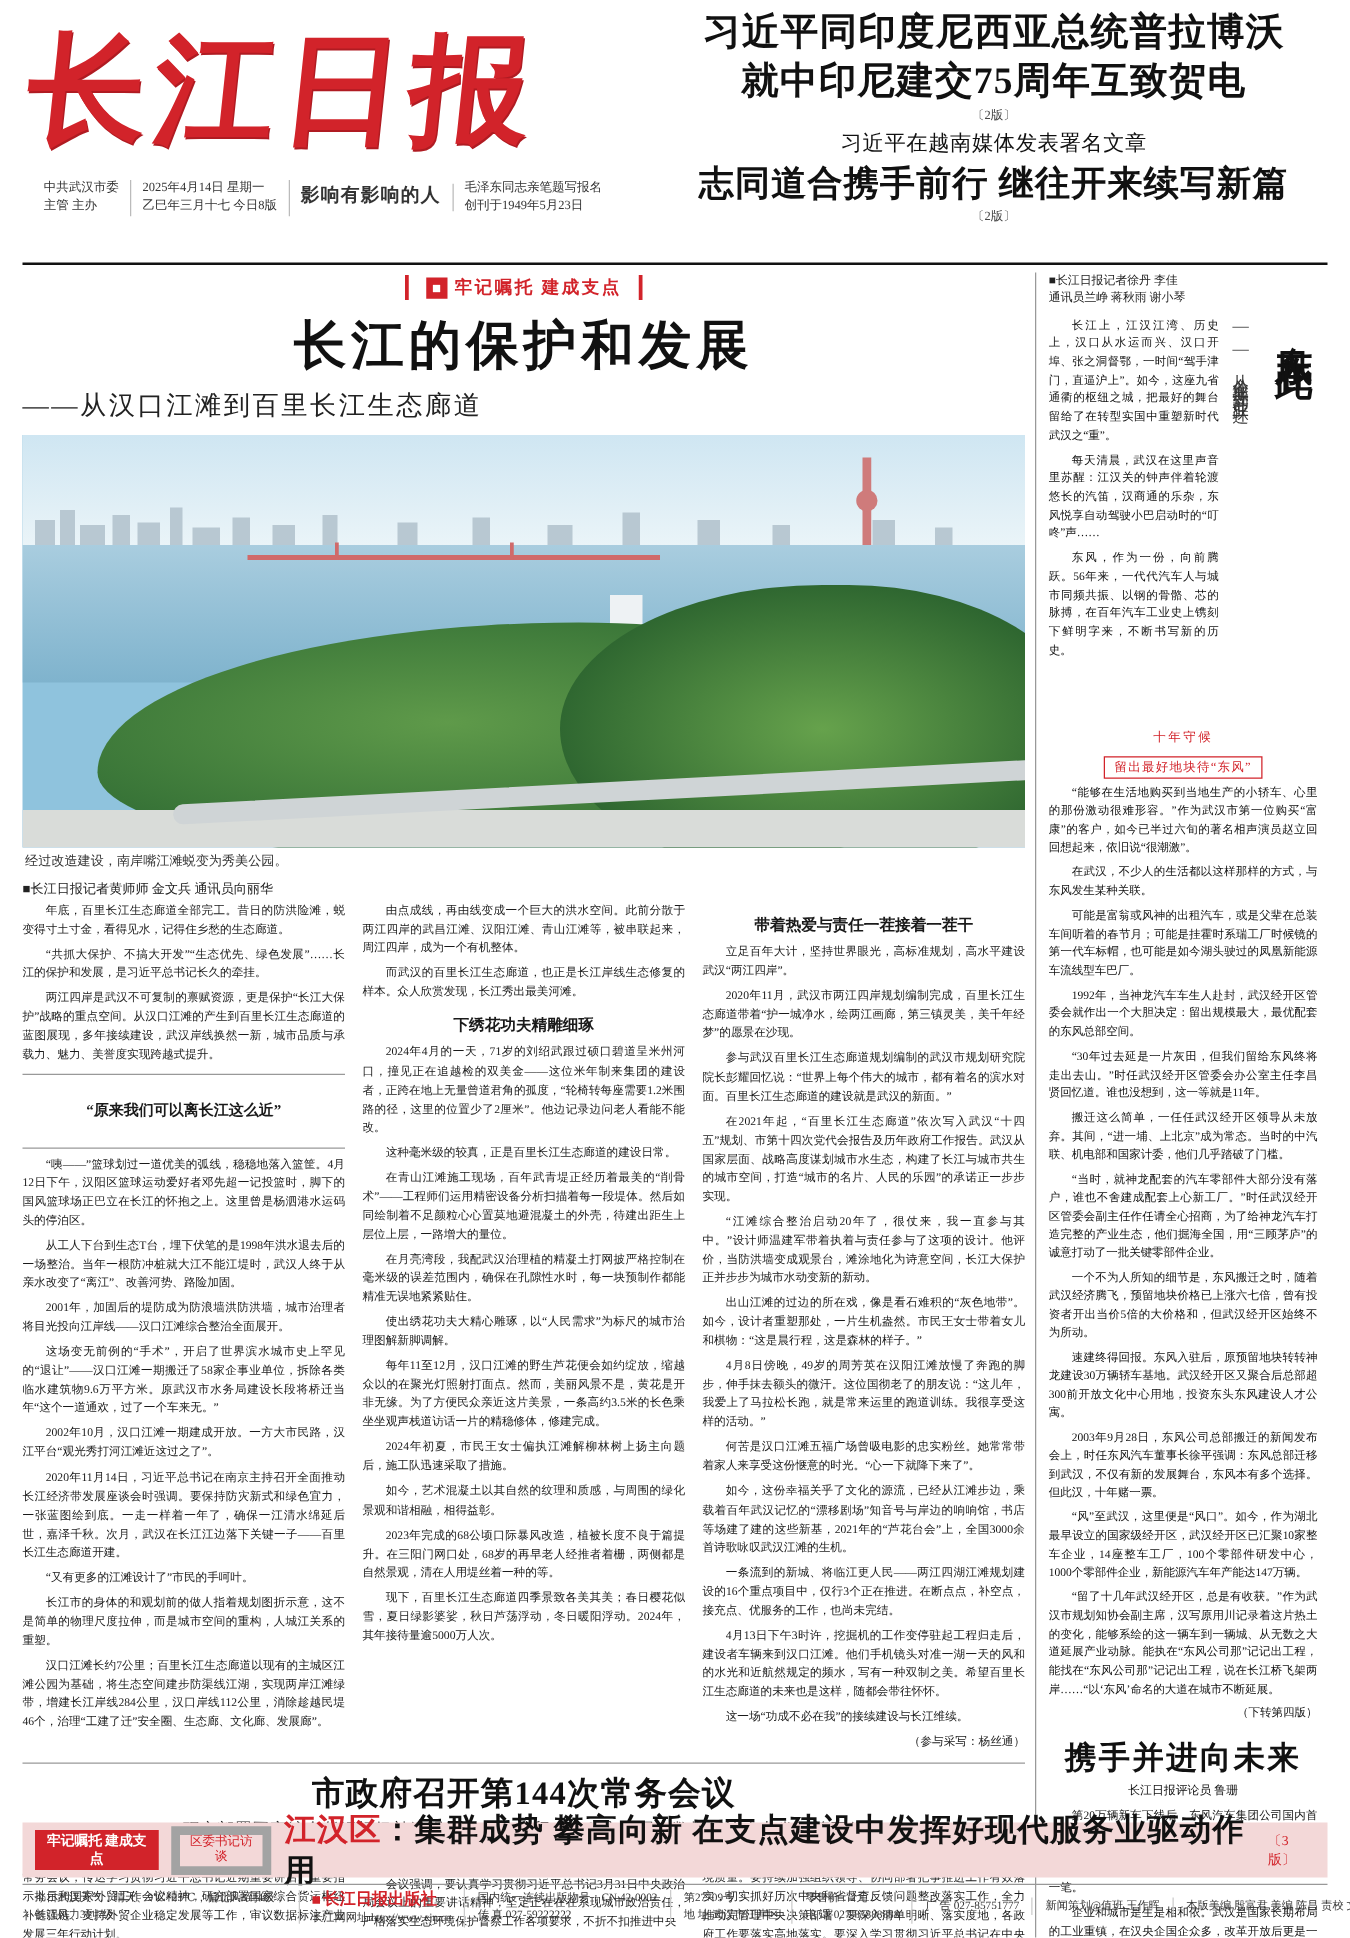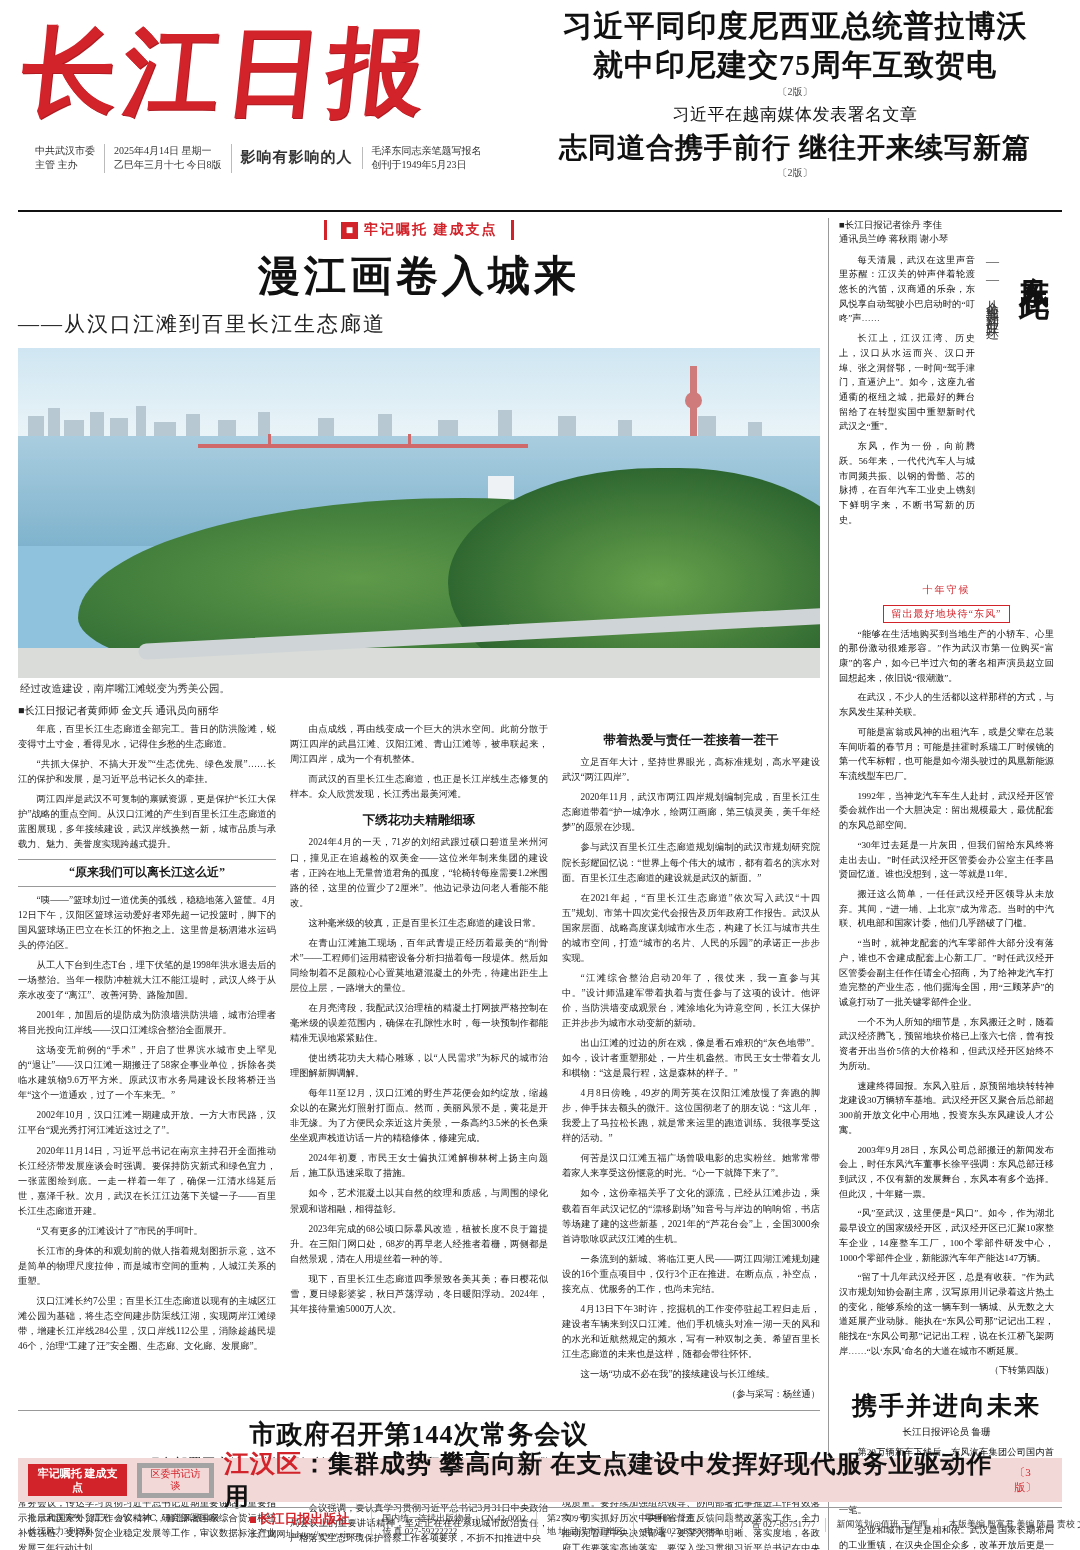--- a/index.html
+++ b/index.html
@@ -78,21 +78,21 @@
   .whitebldg{position:absolute;top:128px;left:470px;width:26px;height:74px;background:#eef2f4;}
   .photo-cap{font-size:10.5px;color:#333;padding:4px 0 6px 2px;}
 
   
   .byline{font-size:10.5px;color:#222;padding:2px 0 4px 0;}
   .tcols{display:flex;gap:14px;}
   .tcol{flex:1;font-size:9.3px;line-height:1.62;color:#1a1a1a;text-align:justify;}
   .tcol p{margin:0 0 5px 0;text-indent:2em;}
   .subhead{
     text-align:center;font-size:12px;font-weight:bold;margin:7px 0 6px 0;
-    border-top:1px solid #999;border-bottom:1px solid #999;padding:3px 0;
+    border-top:1px solid #999;border-bottom:1px solid #999;padding:19px 0;
   }
   .subhead-plain{text-align:center;font-size:12.5px;font-weight:bold;margin:8px 0 5px;}
   .source{text-align:right;font-size:9.3px;margin-top:4px;}
 
   
   .rc-byline{font-size:9.5px;line-height:1.5;text-align:left;color:#222;}
   .rc-wrap{display:flex;gap:8px;margin-top:6px;}
   .rc-vtitle{
     writing-mode:vertical-rl;text-orientation:upright;
     font-size:30px;font-weight:bold;letter-spacing:4px;
@@ -115,21 +115,21 @@
   .divider{border-top:1px solid #999;margin:8px 0 6px;}
   .bot-title{text-align:center;font-size:26px;font-weight:bold;letter-spacing:1px;margin:4px 0 3px;}
   .bot-sub{text-align:center;font-size:13.5px;margin:0 0 8px;letter-spacing:.5px;}
 
   
   .promobar{
     position:absolute;left:18px;right:18px;bottom:48px;height:44px;
     background:#f3d8d8;display:flex;align-items:center;gap:10px;padding:0 10px;box-sizing:border-box;
   }
   .pb-badge{background:#d2232a;color:#fff;font-size:11px;font-weight:bold;padding:2px 5px;line-height:1.3;text-align:center;}
-  .pb-badge2{border:5px solid #a3a3a3;color:#d2232a;font-size:10px;padding:0 4px;line-height:1.25;text-align:center;}
+  .pb-badge2{border:7px solid #a3a3a3;color:#d2232a;font-size:10px;padding:0 4px;line-height:1.25;text-align:center;}
   .pb-main{font-size:25px;font-weight:bold;letter-spacing:1px;}
   .pb-main .red{color:#d2232a;}
   .pb-page{margin-left:auto;font-size:11px;color:#d2232a;}
 
   
   .footer{
     position:absolute;left:18px;right:18px;bottom:8px;height:34px;
     border-top:1px solid #999;display:flex;align-items:center;
     font-size:9px;color:#333;
   }
@@ -177,21 +177,21 @@
 
       <div class="col-main">
 
         <div class="ribbon">
           <div class="ribbon-inner">
             <span class="ribbon-badge">■</span>
             <span class="ribbon-text">牢记嘱托 建成支点</span>
           </div>
         </div>
 
-        <div class="lead-title">漫江画卷入城来</div>
+        <div class="lead-title">长江的保护和发展</div>
         <div class="lead-sub">——从汉口江滩到百里长江生态廊道</div>
 
         <div class="photo">
           <div class="sky"></div>
           <div class="cityline">
             <div class="bldg" style="left:10px;width:16px;height:26px;"></div>
             <div class="bldg" style="left:30px;width:12px;height:34px;"></div>
             <div class="bldg" style="left:46px;width:20px;height:22px;"></div>
             <div class="bldg" style="left:72px;width:14px;height:30px;"></div>
             <div class="bldg" style="left:92px;width:18px;height:24px;"></div>
@@ -295,22 +295,22 @@
           </div>
         </div>
       </div>
 
       <div class="col-right">
         <div class="rc-byline">■长江日报记者徐丹 李佳</div>
         <div class="rc-byline">通讯员兰峥 蒋秋雨 谢小琴</div>
 
         <div class="rc-wrap">
           <div class="rc-text">
+            <p>长江上，江汉江湾、历史上，汉口从水运而兴、汉口开埠、张之洞督鄂，一时间“驾手津门，直逼沪上”。如今，这座九省通衢的枢纽之城，把最好的舞台留给了在转型实国中重塑新时代武汉之“重”。</p>
             <p>每天清晨，武汉在这里声音里苏醒：江汉关的钟声伴着轮渡悠长的汽笛，汉商通的乐杂，东风悦享自动驾驶小巴启动时的“叮咚”声……</p>
-            <p>长江上，江汉江湾、历史上，汉口从水运而兴、汉口开埠、张之洞督鄂，一时间“驾手津门，直逼沪上”。如今，这座九省通衢的枢纽之城，把最好的舞台留给了在转型实国中重塑新时代武汉之“重”。</p>
             <p>东风，作为一份，向前腾跃。56年来，一代代汽车人与城市同频共振、以钢的骨骼、芯的脉搏，在百年汽车工业史上镌刻下鲜明字来，不断书写新的历史。</p>
           </div>
           <div class="rc-vsub">——从企业搬迁到产业跃迁</div>
           <div class="rc-vtitle">东风在此</div>
         </div>
 
         <div class="rc-tag-top">十年守候</div>
         <div class="rc-tag">
           <span class="rc-tag-in">留出最好地块待“东风”</span>
         </div>

